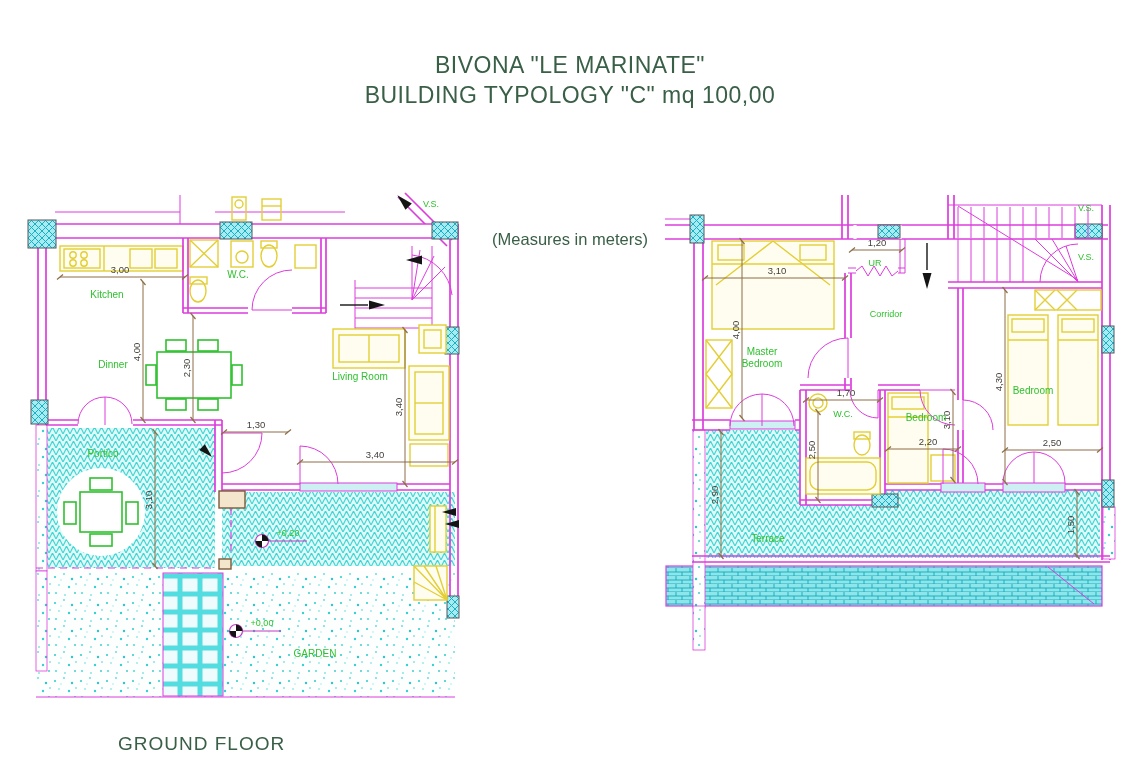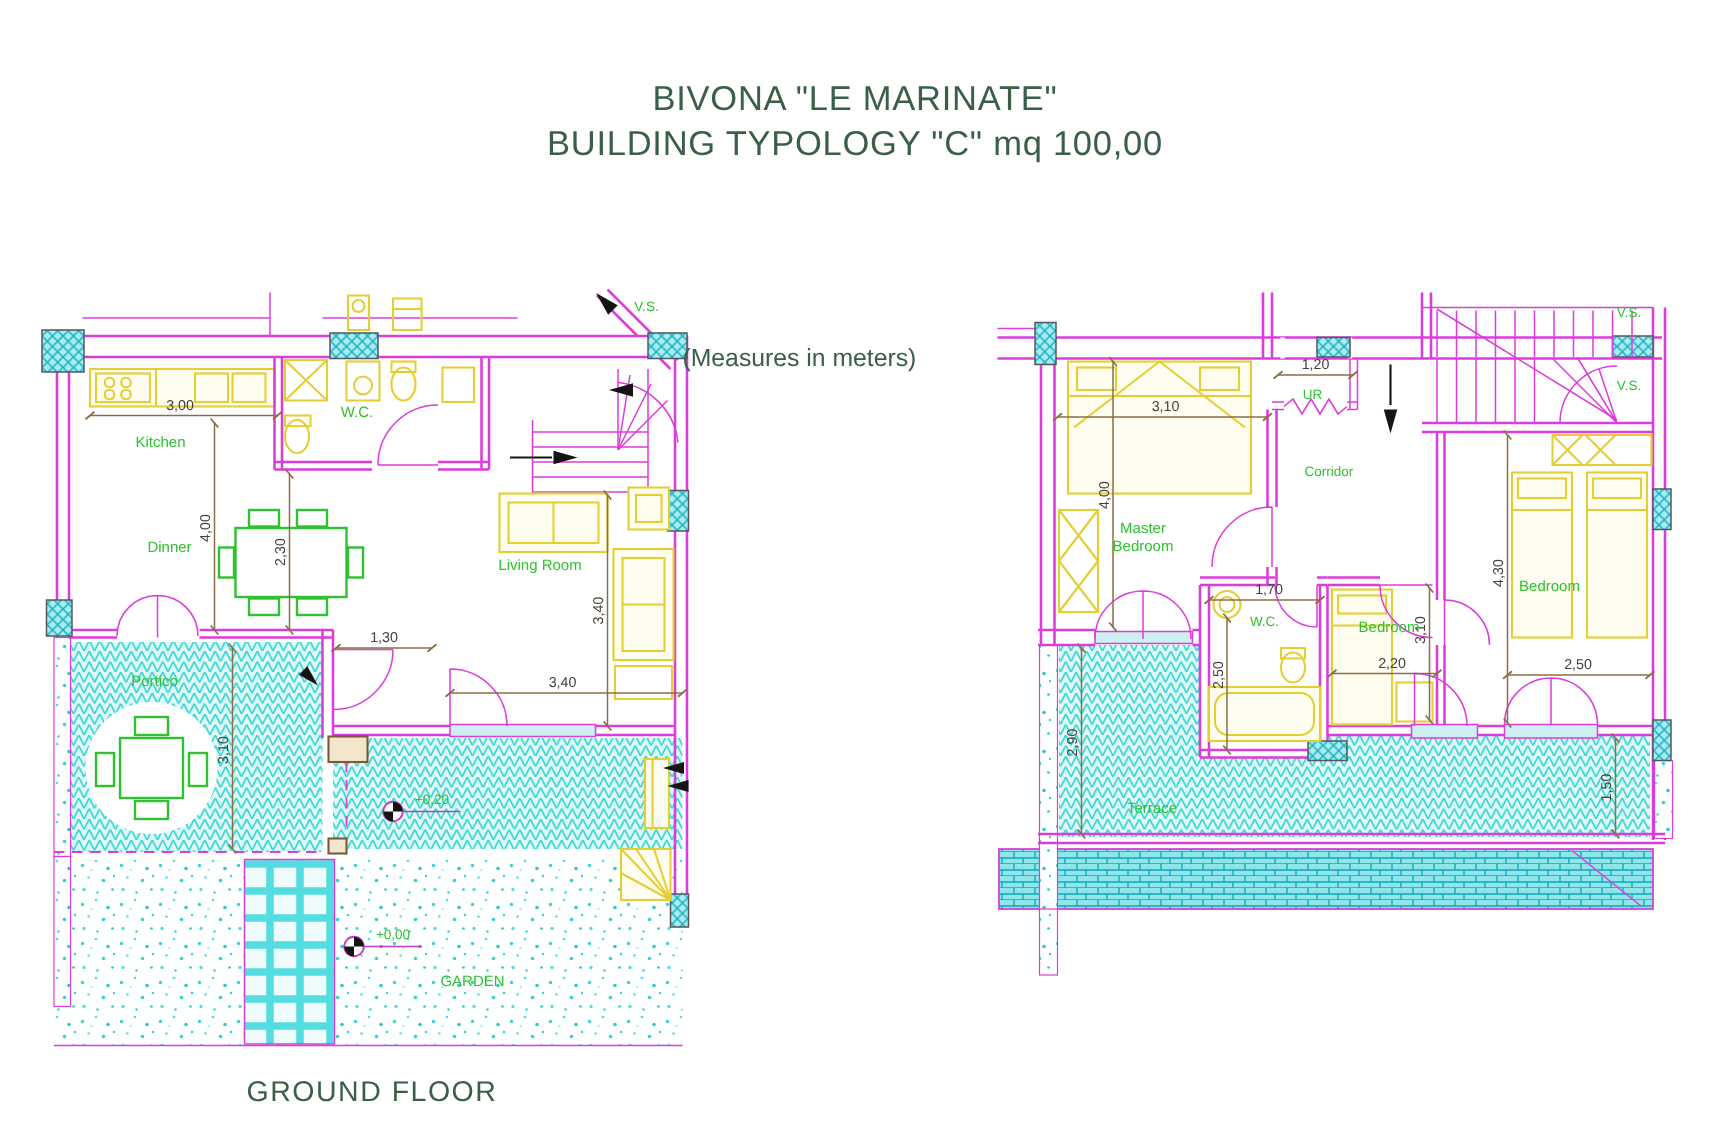--- a/index.html
+++ b/index.html
@@ -1,19 +1,19 @@
 <!DOCTYPE html>
 <html><head>
 <meta charset="utf-8">
 <style>
   html,body{margin:0;padding:0;background:#ffffff;width:1140px;height:760px;overflow:hidden;}
   .sheet{position:relative;width:1140px;height:760px;background:#fff;font-family:"Liberation Sans",sans-serif;}
   .title{position:absolute;left:0;top:50px;width:1140px;text-align:center;color:#3a5f47;font-size:23px;line-height:30px;letter-spacing:.5px;}
-  .note{position:absolute;left:455px;top:230px;width:230px;text-align:left;color:#3a5f47;font-size:16.5px;}
-  .caption{position:absolute;top:718px;width:260px;text-align:center;color:#3a5f47;font-size:19px;letter-spacing:1px;}
+  .note{position:absolute;left:455px;top:230px;width:230px;text-align:center;color:#3a5f47;font-size:16.5px;}
+  .caption{position:absolute;top:733px;width:260px;color:#3a5f47;font-size:19px;letter-spacing:1px;}
   .cap-gf{left:118px;}
   .cap-ff{left:795px;}
   svg{position:absolute;left:0;top:0;}
   .w{stroke:#dd3cdd;stroke-width:1.7;fill:none;}
   .wt{stroke:#dd3cdd;stroke-width:1;fill:none;}
   .wd{stroke:#dd3cdd;stroke-width:1.2;fill:none;stroke-dasharray:7 5;}
   .y{stroke:#e3cf35;stroke-width:1.4;fill:none;}
   .yf{stroke:#e3cf35;stroke-width:1.4;fill:#fffdf0;}
   .g{stroke:#2fc12f;stroke-width:1.6;fill:#ffffff;}
   .dl{stroke:#8c6d46;stroke-width:1;fill:none;marker-start:url(#tk);marker-end:url(#tk);}

